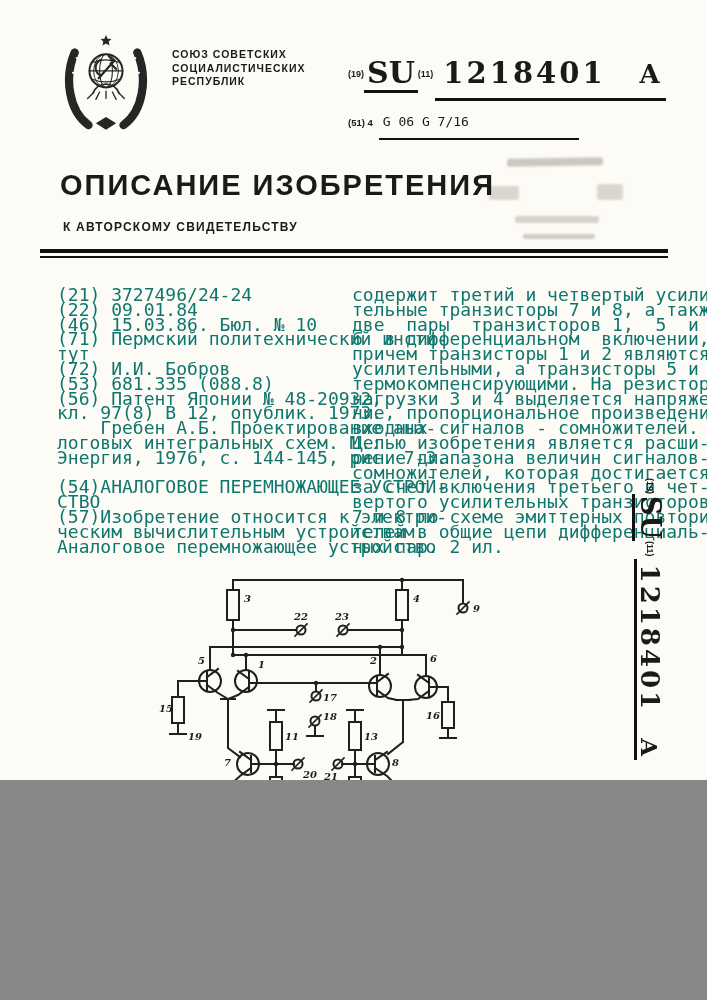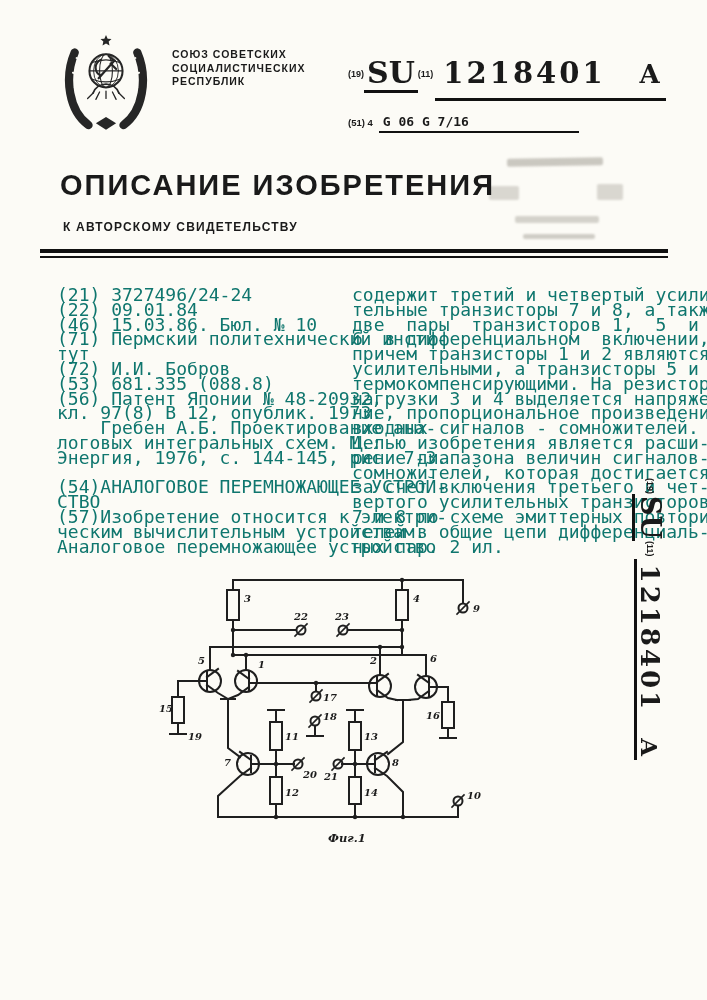--- a/index.html
+++ b/index.html
@@ -1,17 +1,17 @@
 <!DOCTYPE html>
 <html><head>
 <meta charset="utf-8">
 <style>
   html,body{margin:0;padding:0;background:#888;}
   .page{
-    position:relative; width:707px; height:1000px; margin:0 auto;
+    position:relative; width:707px; height:780px; margin:0 auto;
     background:#fcfbf6; overflow:hidden; color:#1a1a1a;
     font-family:"Liberation Sans", sans-serif;
   }
   
   .emblem{position:absolute; left:60px; top:32px; width:92px; height:98px;}
   .union{
     position:absolute; left:172px; top:48px;
     font-size:10.5px; font-weight:bold; letter-spacing:1px; line-height:13.5px;
     white-space:pre;
   }
@@ -25,22 +25,22 @@
   .docnum .su{
     font-family:"DejaVu Serif", serif; font-weight:bold; font-size:30px;
     border-bottom:3.5px solid #111; padding:0 3px;
   }
   .docnum .numwrap{border-bottom:3.5px solid #111; padding:0 6px 12px 8px; margin-left:2px;}
   .docnum .num{font-family:"DejaVu Serif", serif; font-weight:bold; font-size:29px; letter-spacing:3px;}
   .docnum .kind{font-family:"DejaVu Serif", serif; font-weight:bold; font-size:26px; margin-left:34px;}
   .classline{position:absolute; left:348px; top:112px; white-space:nowrap;}
   .classline .sm{font-size:9.5px; font-weight:bold;text-align:center;}
   .classline .code{
-    font-family:"DejaVu Sans Mono", monospace; font-weight:bold; font-size:13px;
-    border-bottom:2px solid #111; padding:0 110px 2px 4px; margin-left:6px;
+    font-family:"DejaVu Sans Mono", monospace; font-weight:normal; font-size:13px;
+    border-bottom:2px solid #111; padding:0 110px 9px 4px; margin-left:6px;
   }
   .stamp{position:absolute; left:485px; top:150px; width:150px; height:96px; opacity:.5; filter:blur(1px);}
   .stamp div{position:absolute; background:#9a968c; border-radius:2px;}
   .stamp .s1{left:22px; top:8px;  width:96px; height:8px; transform:rotate(-1deg);}
   .stamp .s2{left:4px;  top:36px; width:30px; height:14px; opacity:.7;}
   .stamp .s3{left:112px;top:34px; width:26px; height:16px; opacity:.7;}
   .stamp .s4{left:30px; top:66px; width:84px; height:7px; opacity:.8;}
   .stamp .s5{left:38px; top:84px; width:72px; height:5px; opacity:.9;}
   .title{
     position:absolute; left:60px; top:169px;

